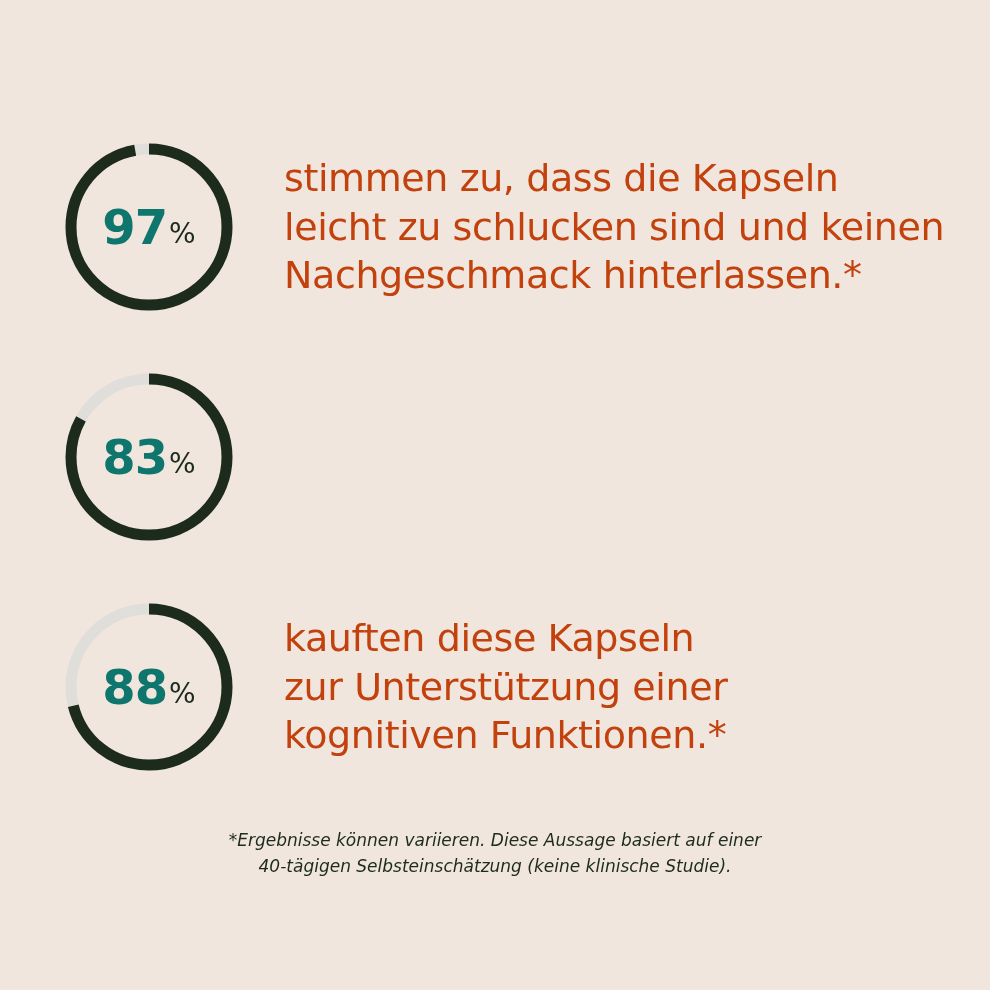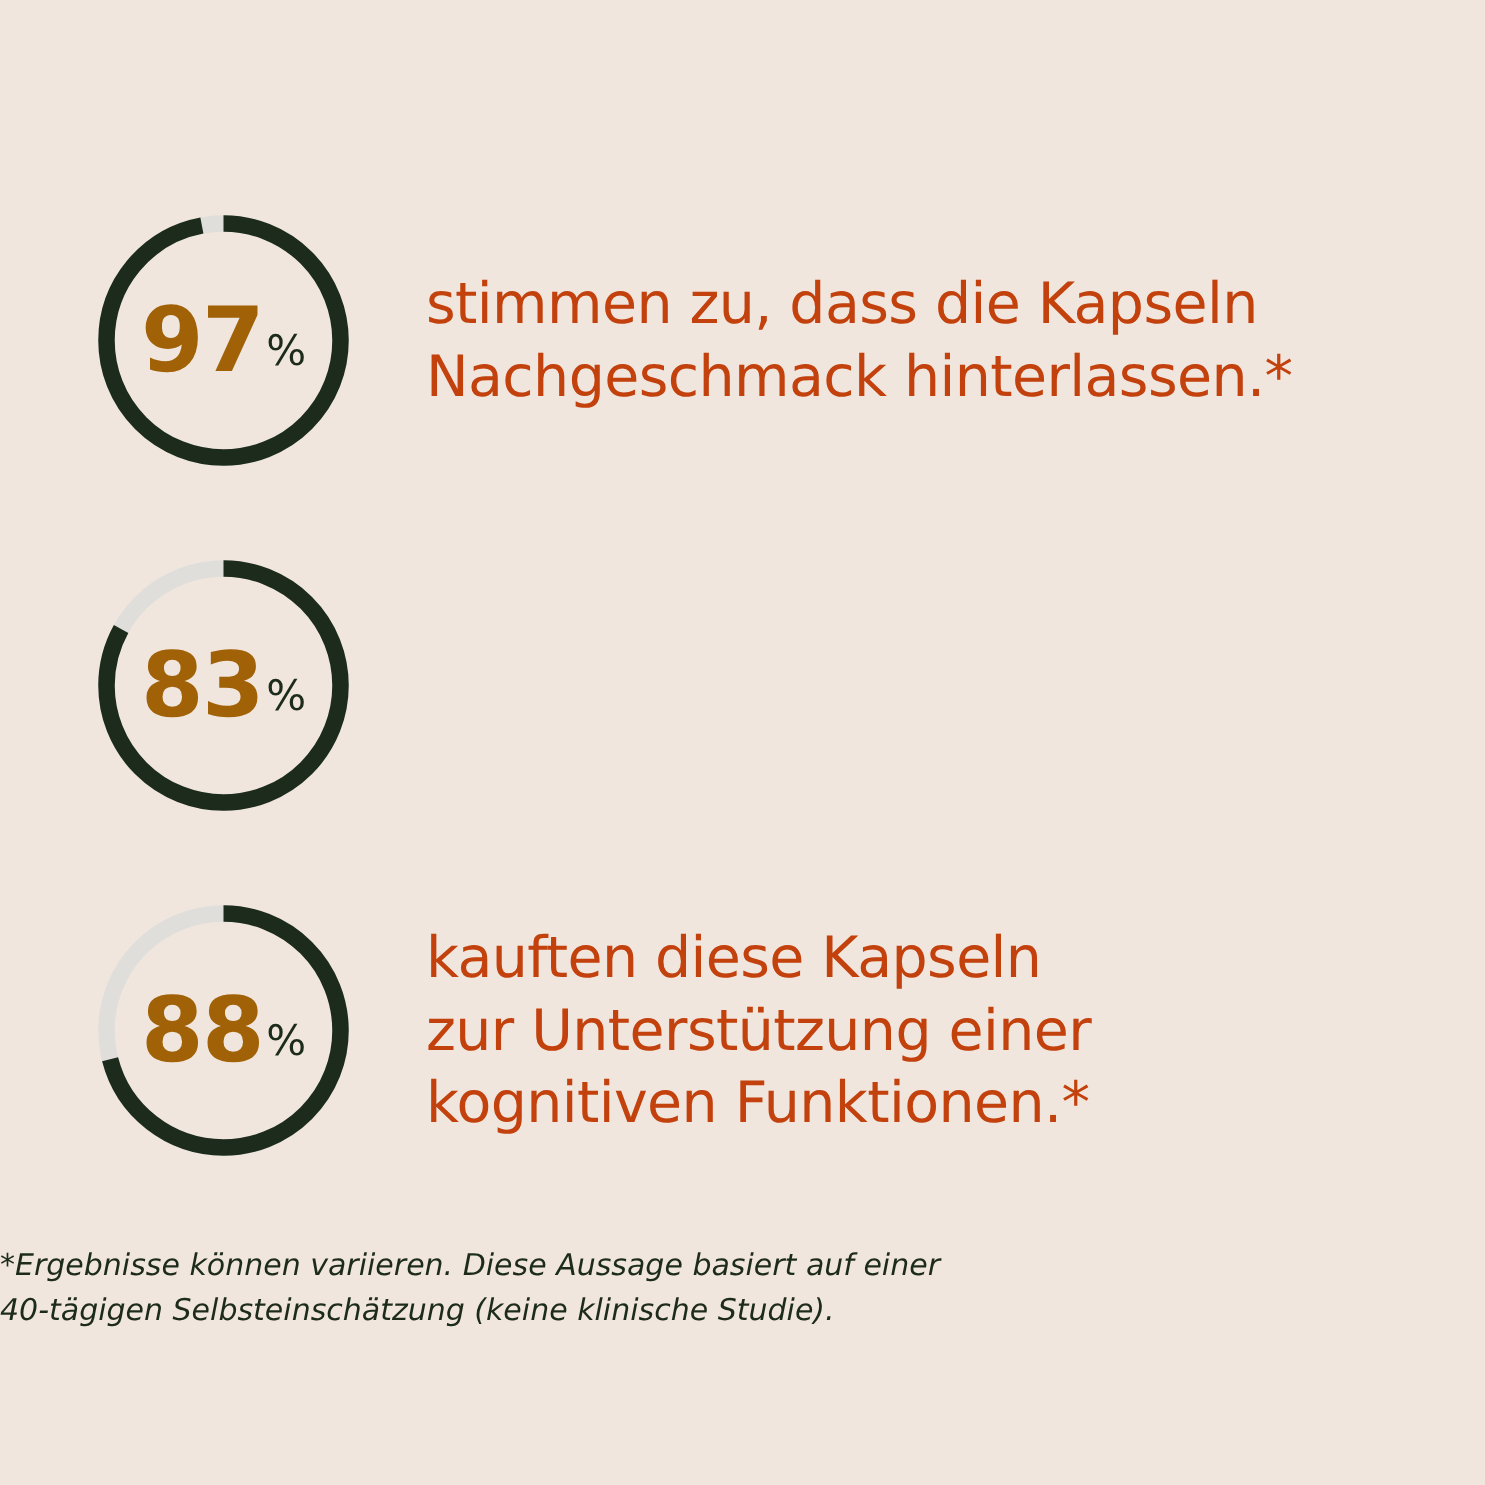--- a/index.html
+++ b/index.html
@@ -46,22 +46,22 @@
     position: absolute;
     inset: 0;
     display: flex;
     align-items: center;
     justify-content: center;
     pointer-events: none;
   }
   .donut-value {
     font-family: "DejaVu Sans", sans-serif;
     font-weight: 700;
-    font-size: 60px;
-    color: #a16207;
+    font-size: 48px;
+    color: #0f766e;
     letter-spacing: -1px;
     line-height: 1;
   }
   .donut-pct {
     font-family: "DejaVu Sans", sans-serif;
     font-weight: 400;
     font-size: 28px;
     color: #1d2b1c;
     line-height: 1;
     padding-top: 14px;
@@ -75,24 +75,24 @@
     line-height: 1.28;
     color: #c2410c;
     max-width: 700px;
     letter-spacing: -0.4px;
   }
   .footnote {
     position: absolute;
     left: 0;
     right: 0;
     top: 828px;
-    text-align: left;
+    text-align: center;
     font-family: "DejaVu Sans", sans-serif;
     font-style: italic;
-    font-size: 20px;
+    font-size: 17px;
     line-height: 1.5;
     color: #1d2b1c;
   }
   .footnote div {
     white-space: pre;
   }
 </style>
 </head>
 <body>
 
@@ -106,20 +106,21 @@
           <circle cx="89" cy="89" r="78" fill="none" stroke="#dfdedb" stroke-width="11"></circle>
           <circle cx="89" cy="89" r="78" fill="none" stroke="#1d2b1c" stroke-width="11" stroke-dasharray="475.4 14.7" stroke-dashoffset="0" transform="rotate(-90 89 89)" stroke-linecap="butt"></circle>
         </svg>
         <div class="donut-label">
           <span class="donut-value">97</span>
           <span class="donut-pct">%</span>
         </div>
       </div>
       <div class="stat-text">
         <div>stimmen zu, dass die Kapseln</div>
+        <div>leicht zu schlucken sind und keinen</div>
         <div>Nachgeschmack hinterlassen.*</div>
       </div>
     </div>
 
     <div class="stat-row">
       <div class="donut-wrap">
         <svg width="178" height="178" viewBox="0 0 178 178">
           <circle cx="89" cy="89" r="78" fill="none" stroke="#dfdedb" stroke-width="11"></circle>
           <circle cx="89" cy="89" r="78" fill="none" stroke="#1d2b1c" stroke-width="11" stroke-dasharray="406.8 83.3" stroke-dashoffset="0" transform="rotate(-90 89 89)" stroke-linecap="butt"></circle>
         </svg>

